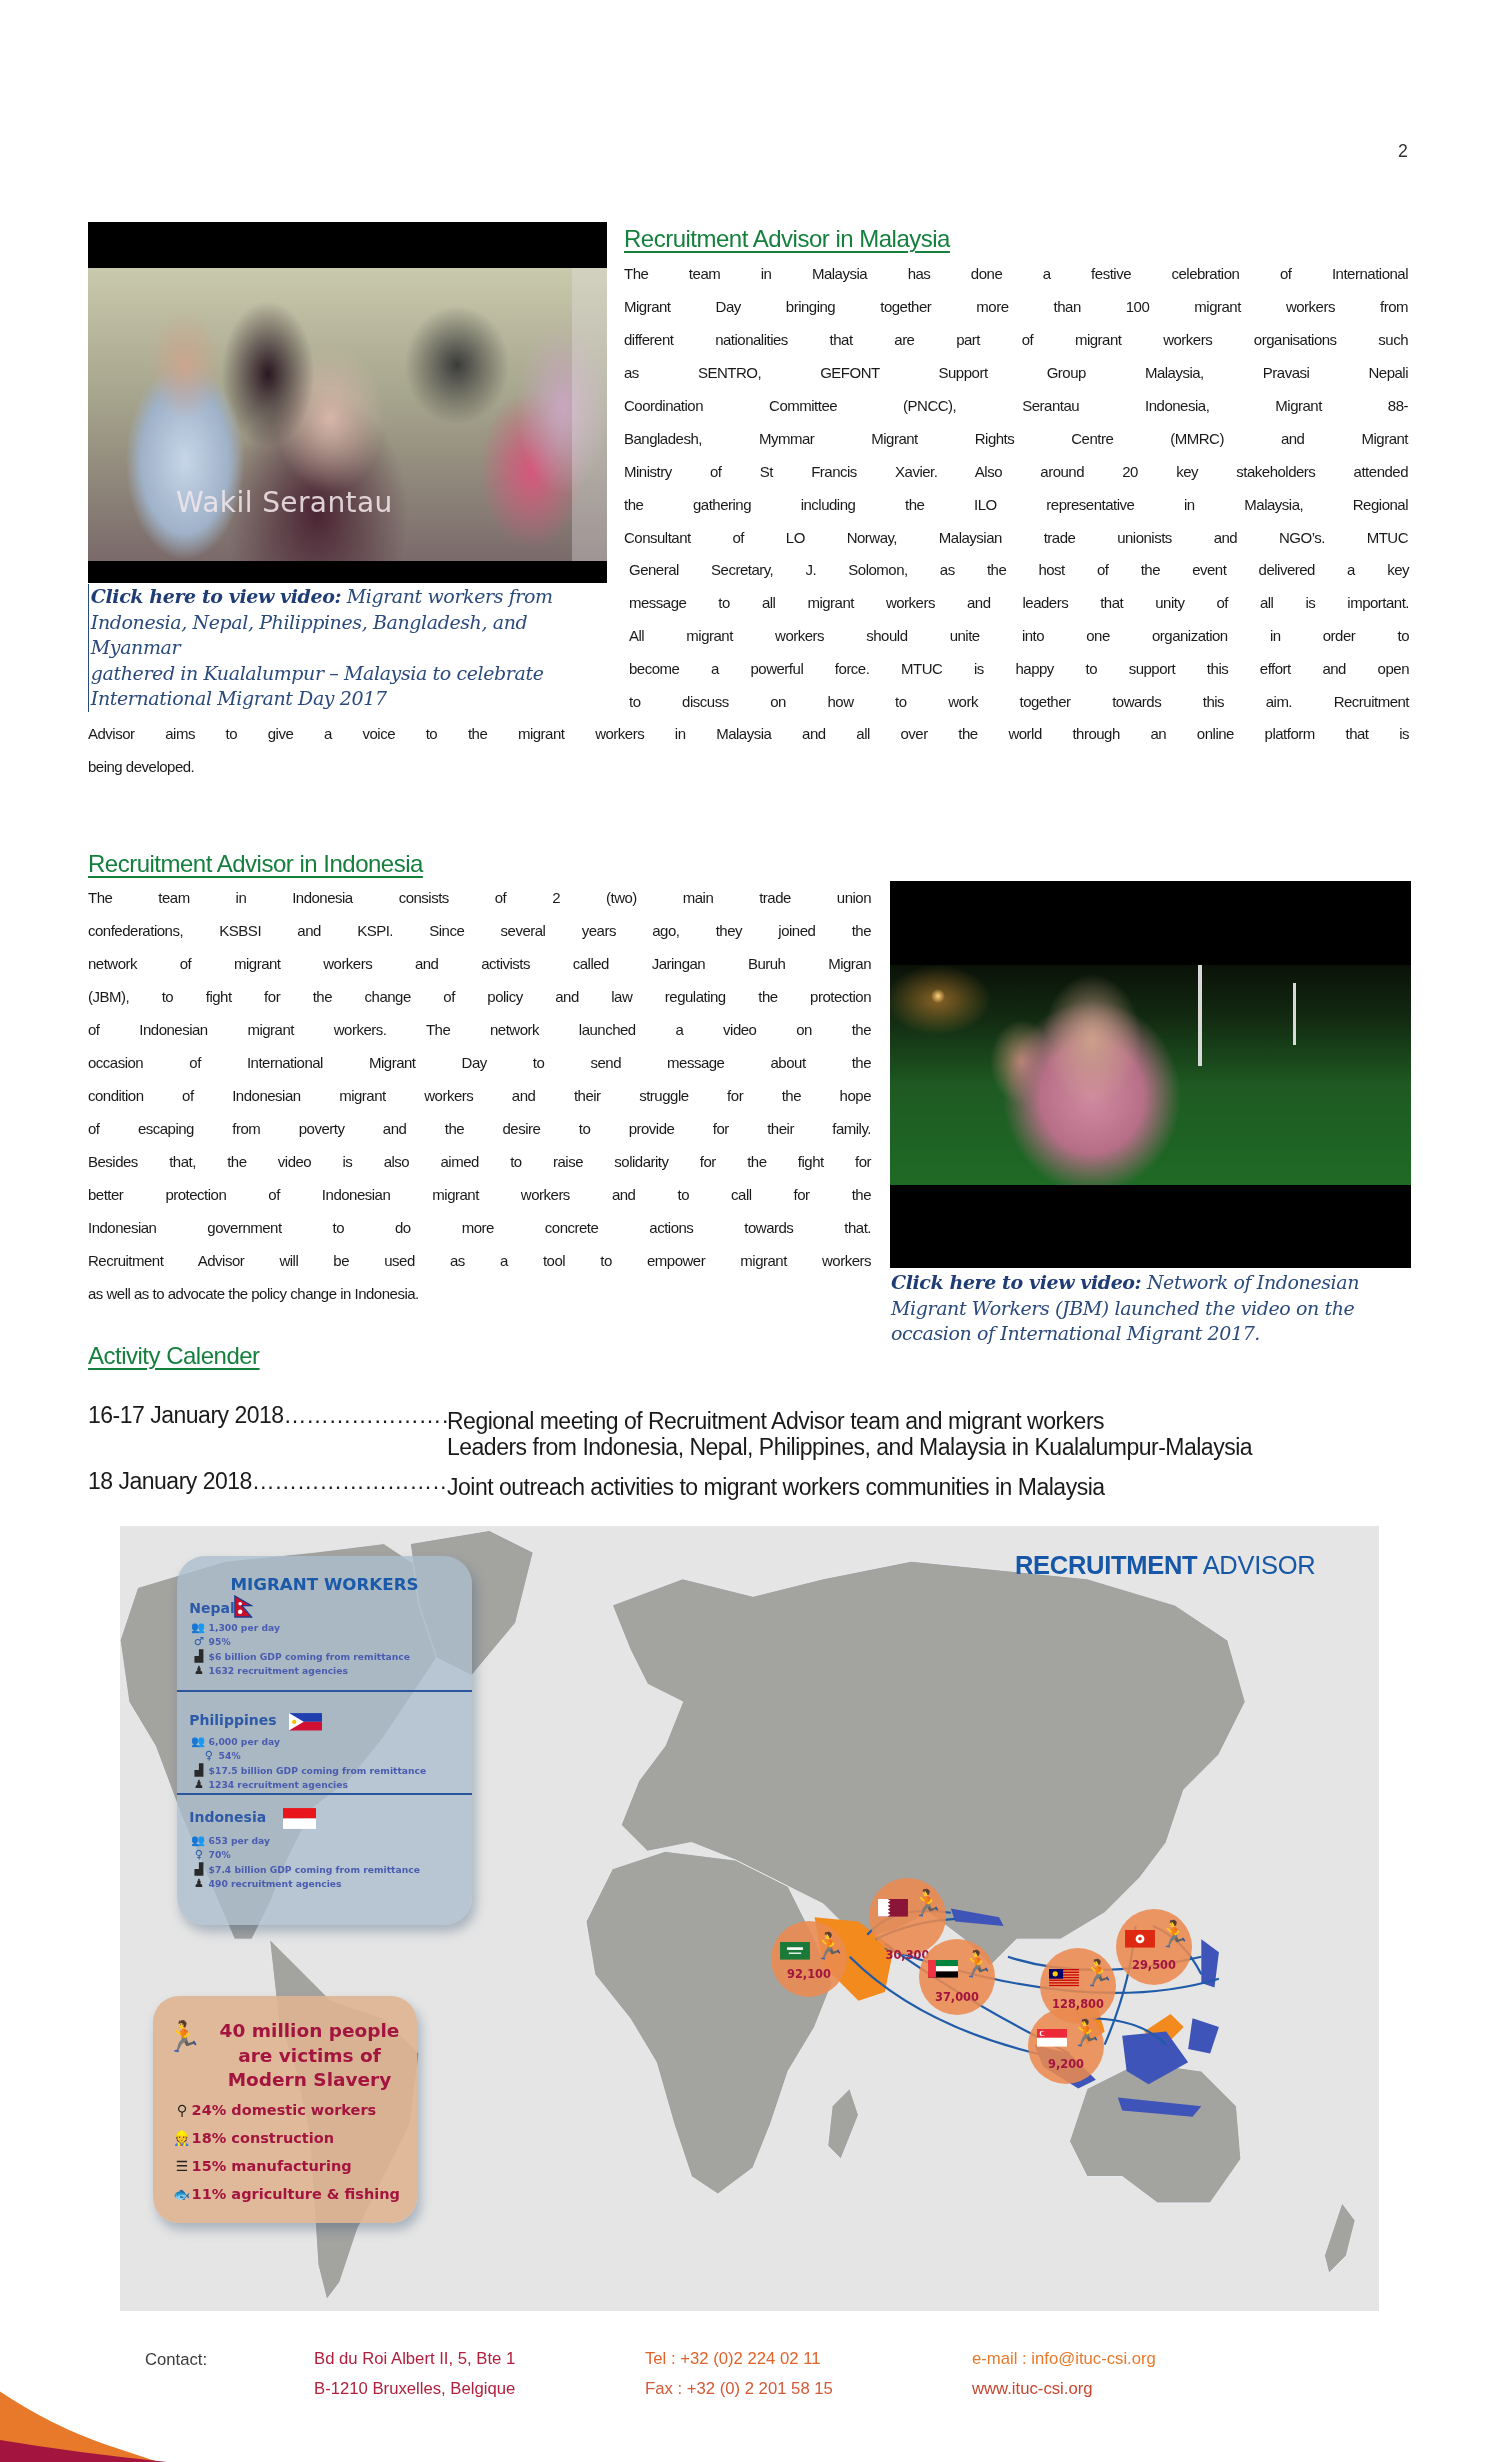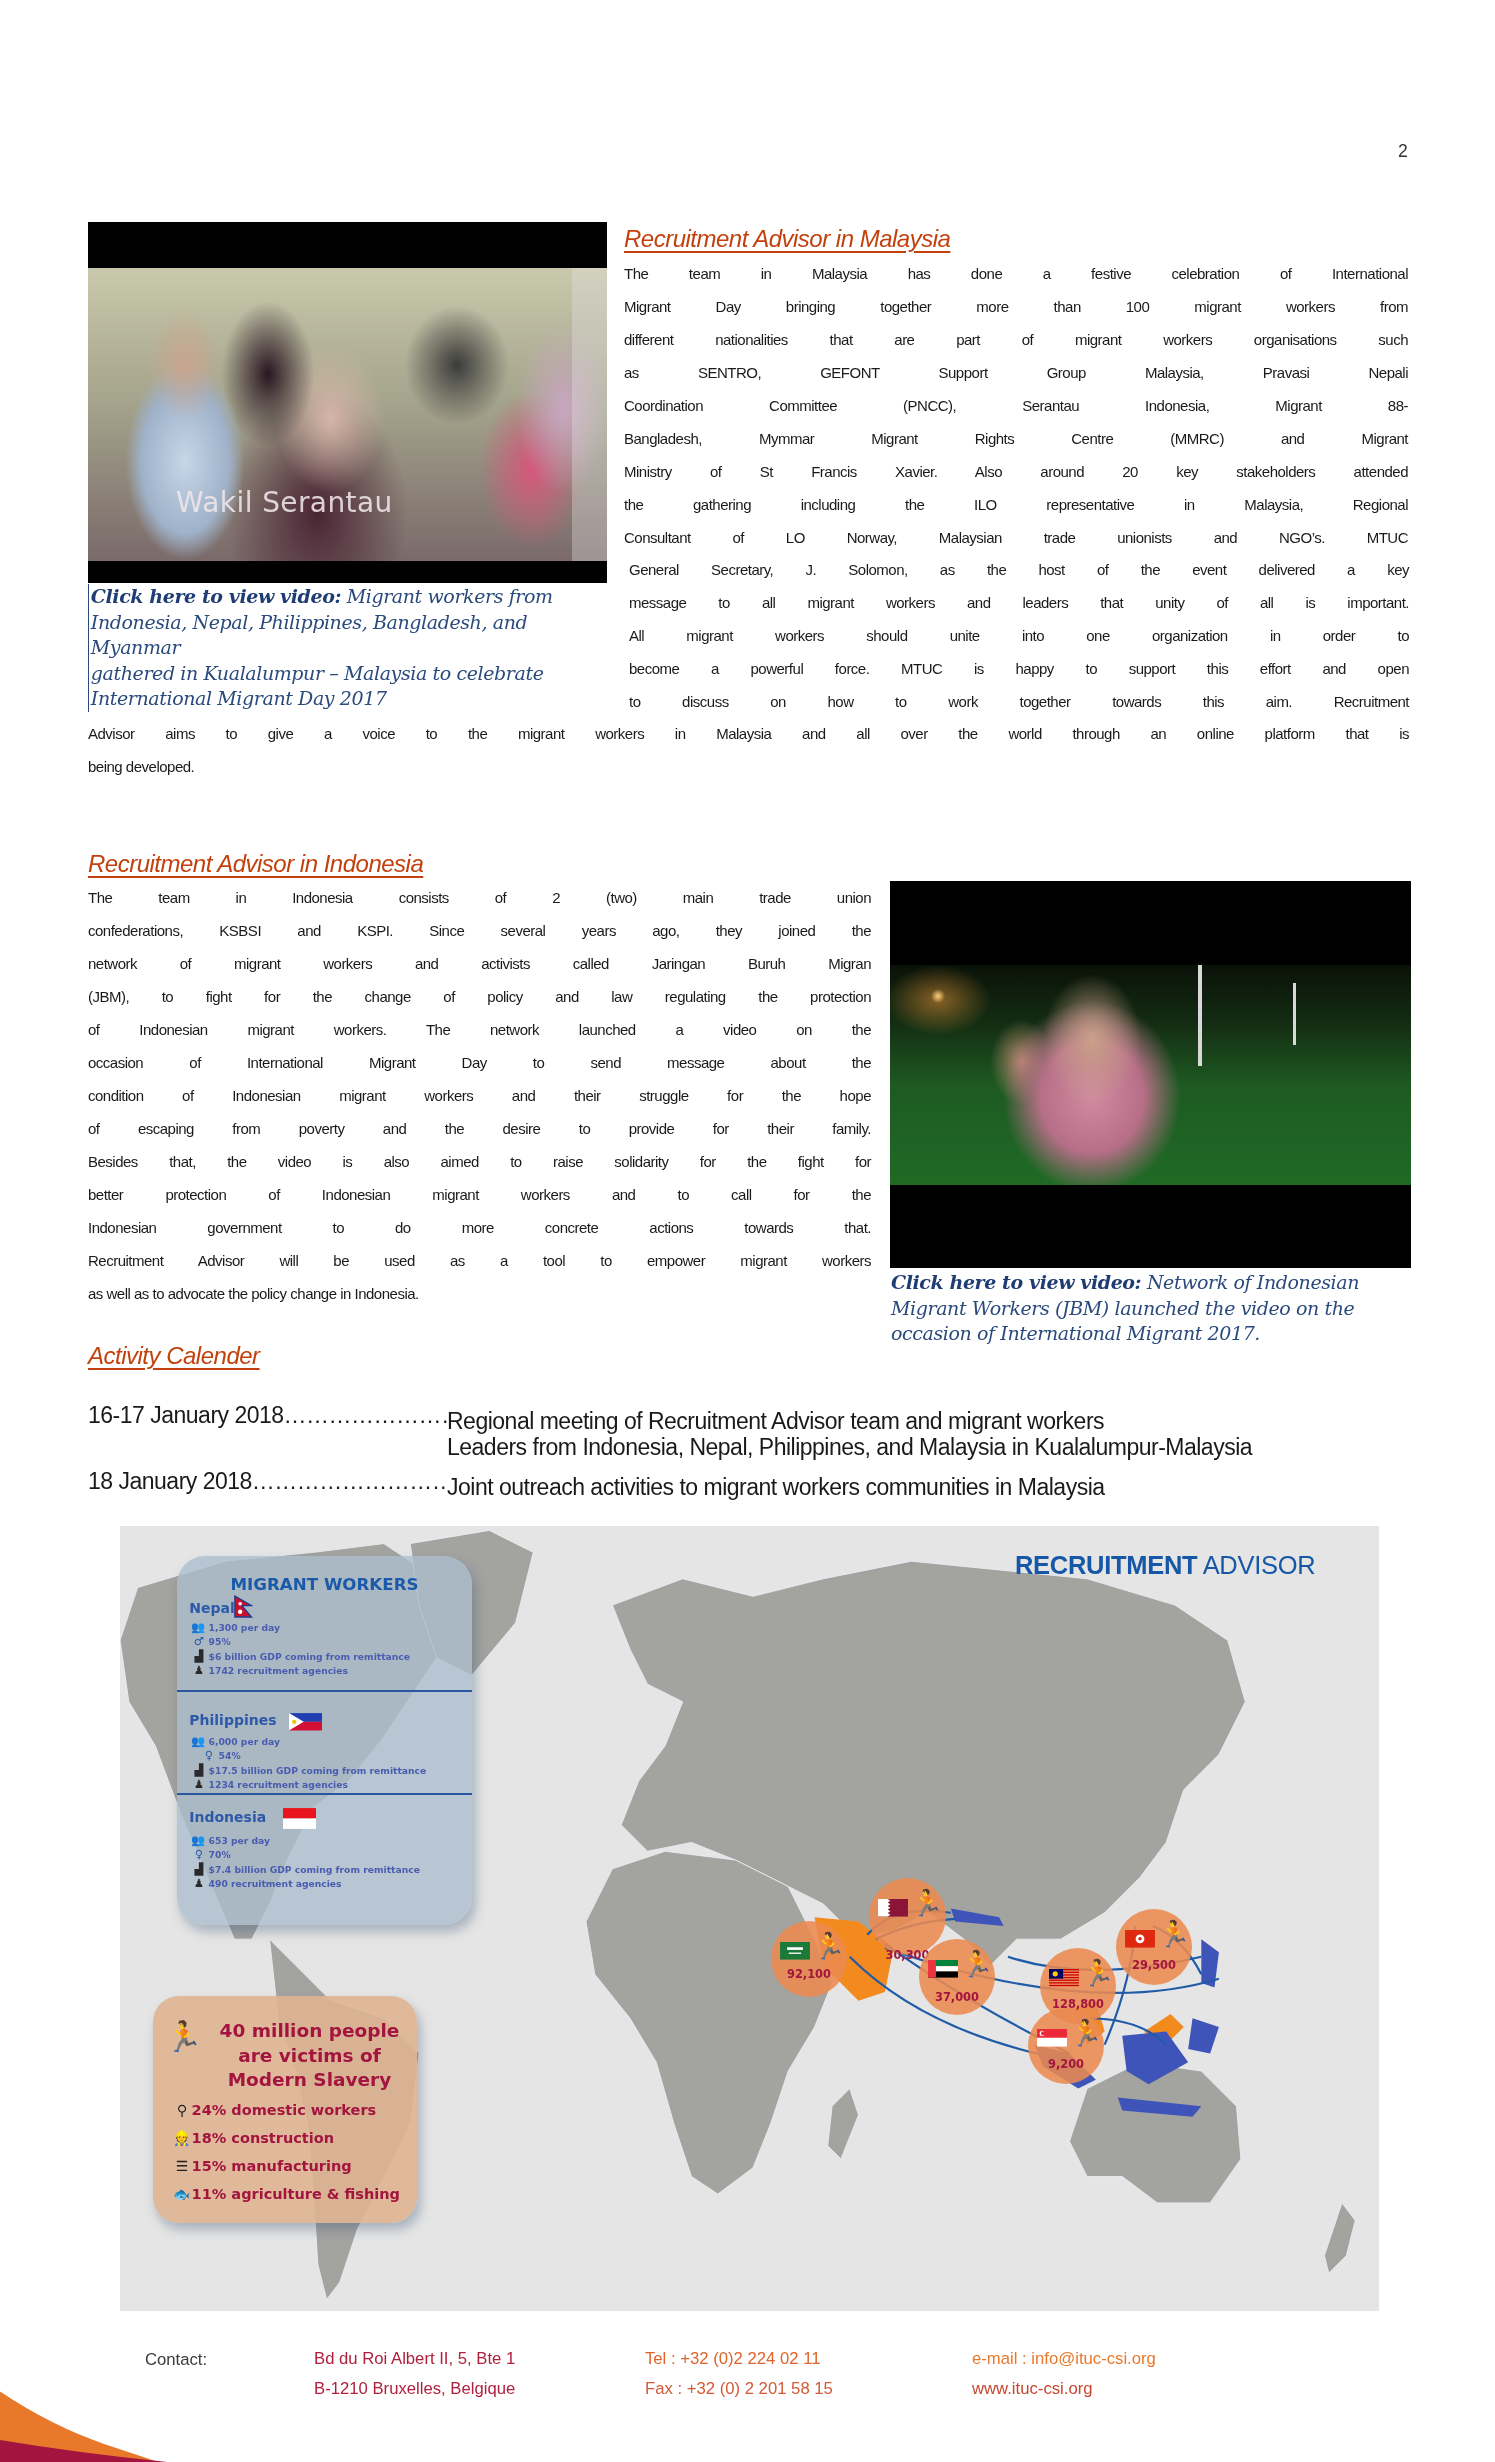--- a/index.html
+++ b/index.html
@@ -1,21 +1,21 @@
 <!DOCTYPE html>
 <html style="font-size:14px"><head>
 <meta charset="utf-8">
 <style>
   * { box-sizing: border-box; margin: 0; padding: 0; }
   html, body { width: 1495px; height: 2462px; background: #ffffff; overflow: hidden; }
   body { position: relative; font-family: "Liberation Sans", sans-serif; color: #1a1a1a; }
 
   .page-num { position: absolute; left: 1398px; top: 141px; font-size: 17.6px; color: #333; font-family: "Liberation Sans", sans-serif; }
 
-  .heading { position: absolute; font-family: "Liberation Sans", sans-serif; font-style: italic; font-size: 24px; color: #c2410c; text-decoration: underline; text-decoration-thickness: 1.8px; text-underline-offset: 3.5px; letter-spacing: -0.5px; }
+  .heading { position: absolute; font-family: "Liberation Sans", sans-serif; font-size: 24px; color: #15803d; text-decoration: underline; text-decoration-thickness: 1.8px; text-underline-offset: 3.5px; letter-spacing: -0.5px; }
 
   .body-text { position: absolute; font-family: "Liberation Sans", sans-serif; font-size: 15px; line-height: 33px; color: #1a1a1a; text-align: justify; letter-spacing: -0.5px; word-spacing: 0px; }
   .line { display: block; height: 33px; white-space: nowrap; overflow: visible; }
   .line.j { text-align-last: justify; text-align: justify; white-space: normal; }
 
   
   .video { position: absolute; background: #000; overflow: hidden; }
   .video .frame { position: absolute; left: 0; right: 0; }
 
   .v1 .frame { top: 46px; height: 293px;
@@ -214,21 +214,21 @@
 
     <div class="mw-country" style="top:44px;">Nepal</div>
     <svg class="flag" style="left:57px; top:39px;" width="19.3" height="23" viewBox="0 0 22 26">
         <path d="M1,1 L20,12 L9,12 L20,25 L1,25 Z" fill="#c8102e" stroke="#1f3a8a" stroke-width="1.5"></path>
         <circle cx="7" cy="10" r="2" fill="#fff"></circle>
         <circle cx="7" cy="19" r="2.5" fill="#fff"></circle>
       </svg>
     <div class="mw-stat" style="top:64px;"><span class="ic">👥</span><span>1,300 per day</span></div>
     <div class="mw-stat" style="top:78px;"><span class="ic" style="color:#2d59a8;">♂</span><span>95%</span></div>
     <div class="mw-stat" style="top:93px;"><span class="ic">▟</span><span>$6 billion GDP coming from remittance</span></div>
-    <div class="mw-stat" style="top:107px;"><span class="ic">♟</span><span>1742 recruitment agencies</span></div>
+    <div class="mw-stat" style="top:107px;"><span class="ic">♟</span><span>1632 recruitment agencies</span></div>
     <div class="mw-divider" style="top:134px;"></div>
 
     <div class="mw-country" style="top:156px;">Philippines</div>
     <svg class="flag" style="left:112px; top:157px;" width="33" height="17.6" viewBox="0 0 38 20">
         <rect width="38" height="10" fill="#1f3fb0"></rect>
         <rect y="10" width="38" height="10" fill="#d21034"></rect>
         <path d="M0,0 L17,10 L0,20 Z" fill="#fff"></path>
         <circle cx="6" cy="10" r="2.5" fill="#f2c200"></circle>
       </svg>
     <div class="mw-stat" style="top:178px;"><span class="ic">👥</span><span>6,000 per day</span></div>

